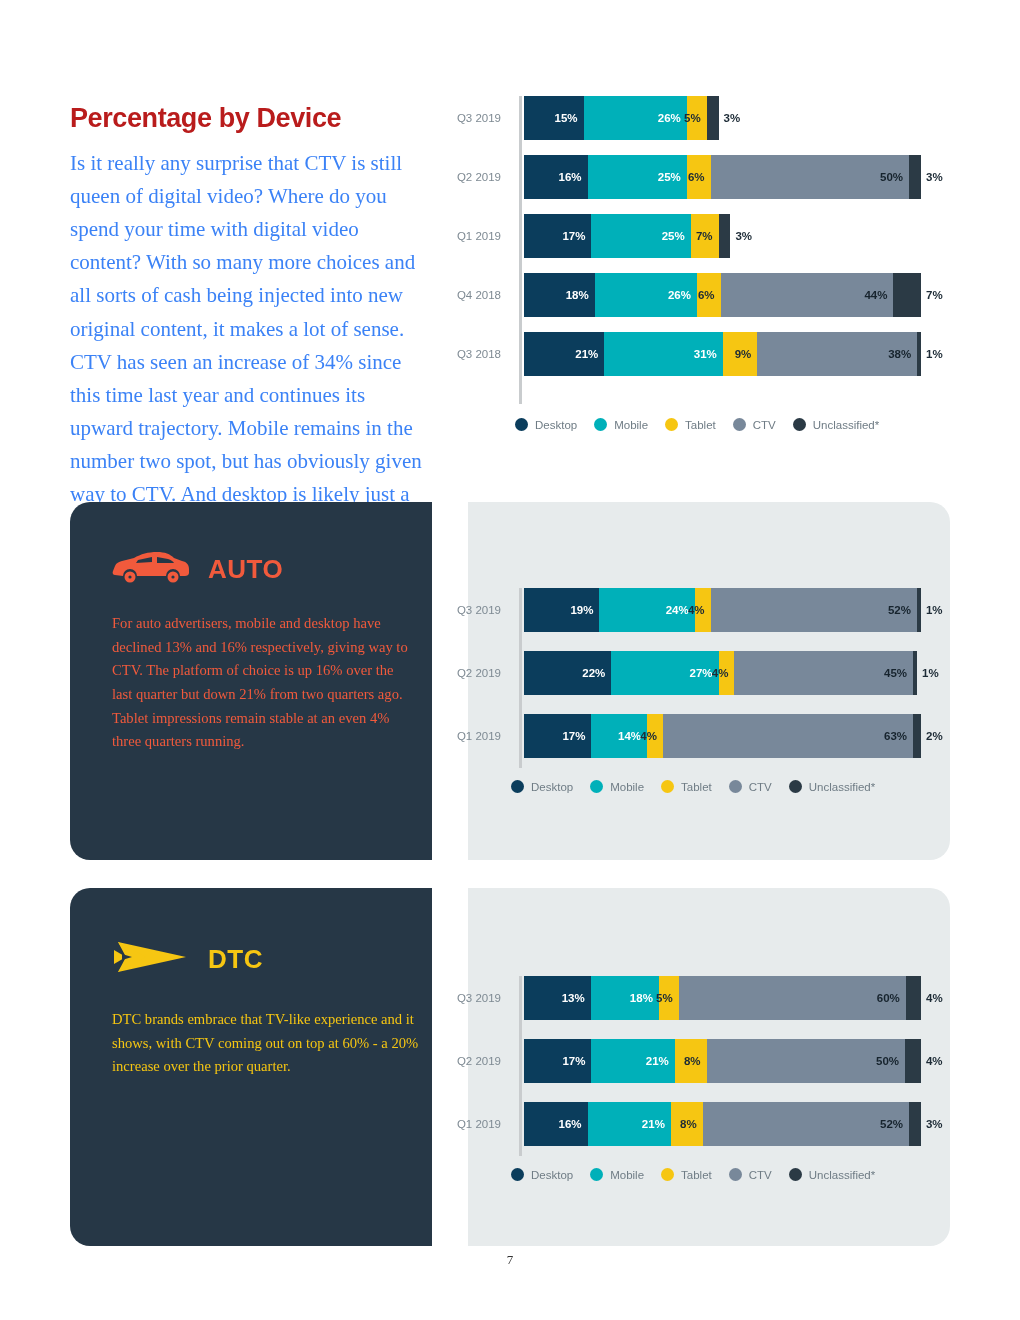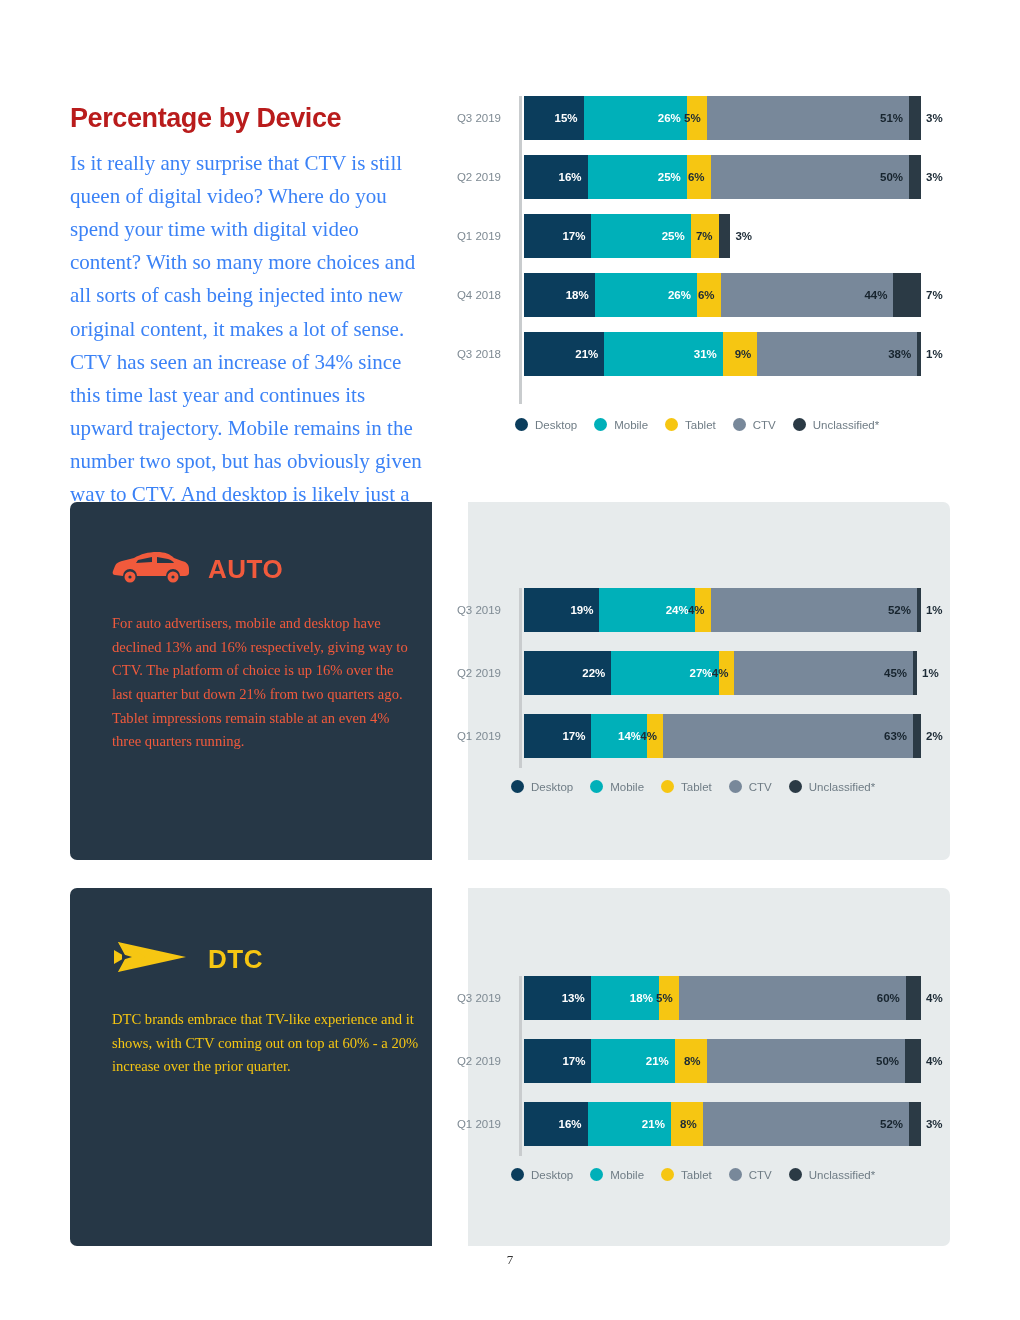--- a/index.html
+++ b/index.html
@@ -58,21 +58,21 @@
     padding-left: 5px; padding-right: 0;
   }
 
   
   .legend { display: flex; align-items: flex-end; gap: 17px; }
   .legend-item { display: flex; align-items: center; gap: 7px; }
   .dot { width: 13px; height: 13px; border-radius: 50%; display: block; }
   .legend-item .lbl { font-size: 11.5px; color: #6f7c85; font-family: "Liberation Sans", sans-serif; }
 
   
-  .card { position: absolute; border-radius: 7px; overflow: hidden; display: flex; gap: 36px; }
+  .card { position: absolute; border-radius: 20px; overflow: hidden; display: flex; gap: 36px; }
   .card .dark-pane {
     width: 362px; background: #263746; flex: 0 0 362px;
     position: relative;
   }
   .card .light-pane { flex: 1; background: #e7ebec; position: relative; }
   .card-head { display: flex; align-items: center; gap: 18px; }
   .card-title {
     font-family: "Liberation Sans", sans-serif;
     font-size: 26px; font-weight: bold; letter-spacing: 0.5px;
   }
@@ -105,23 +105,20 @@
           <div class="row-label">Q3 2019</div>
           <div class="bar" style="width: 397px;">
             <div class="seg s-desktop" style="width: 59.55px; background: rgb(11, 61, 92);">
               <span>15%</span>
             </div>
             <div class="seg s-mobile" style="width: 103.22px; background: rgb(0, 176, 185);">
               <span>26%</span>
             </div>
             <div class="seg s-tablet" style="width: 19.85px; background: rgb(246, 198, 18);">
               <span>5%</span>
-            </div>
-            <div class="seg s-ctv" style="width: 202.47px; background: rgb(120, 136, 154);">
-              <span>51%</span>
             </div>
             <div class="seg s-unc" style="width: 11.91px; background: rgb(43, 58, 69);">
               <span>3%</span>
             </div>
           </div>
         </div>
         <div class="row" style="height: 44px; margin-bottom: 15px;">
           <div class="row-label">Q2 2019</div>
           <div class="bar" style="width: 397px;">
             <div class="seg s-desktop" style="width: 63.52px; background: rgb(11, 61, 92);">

